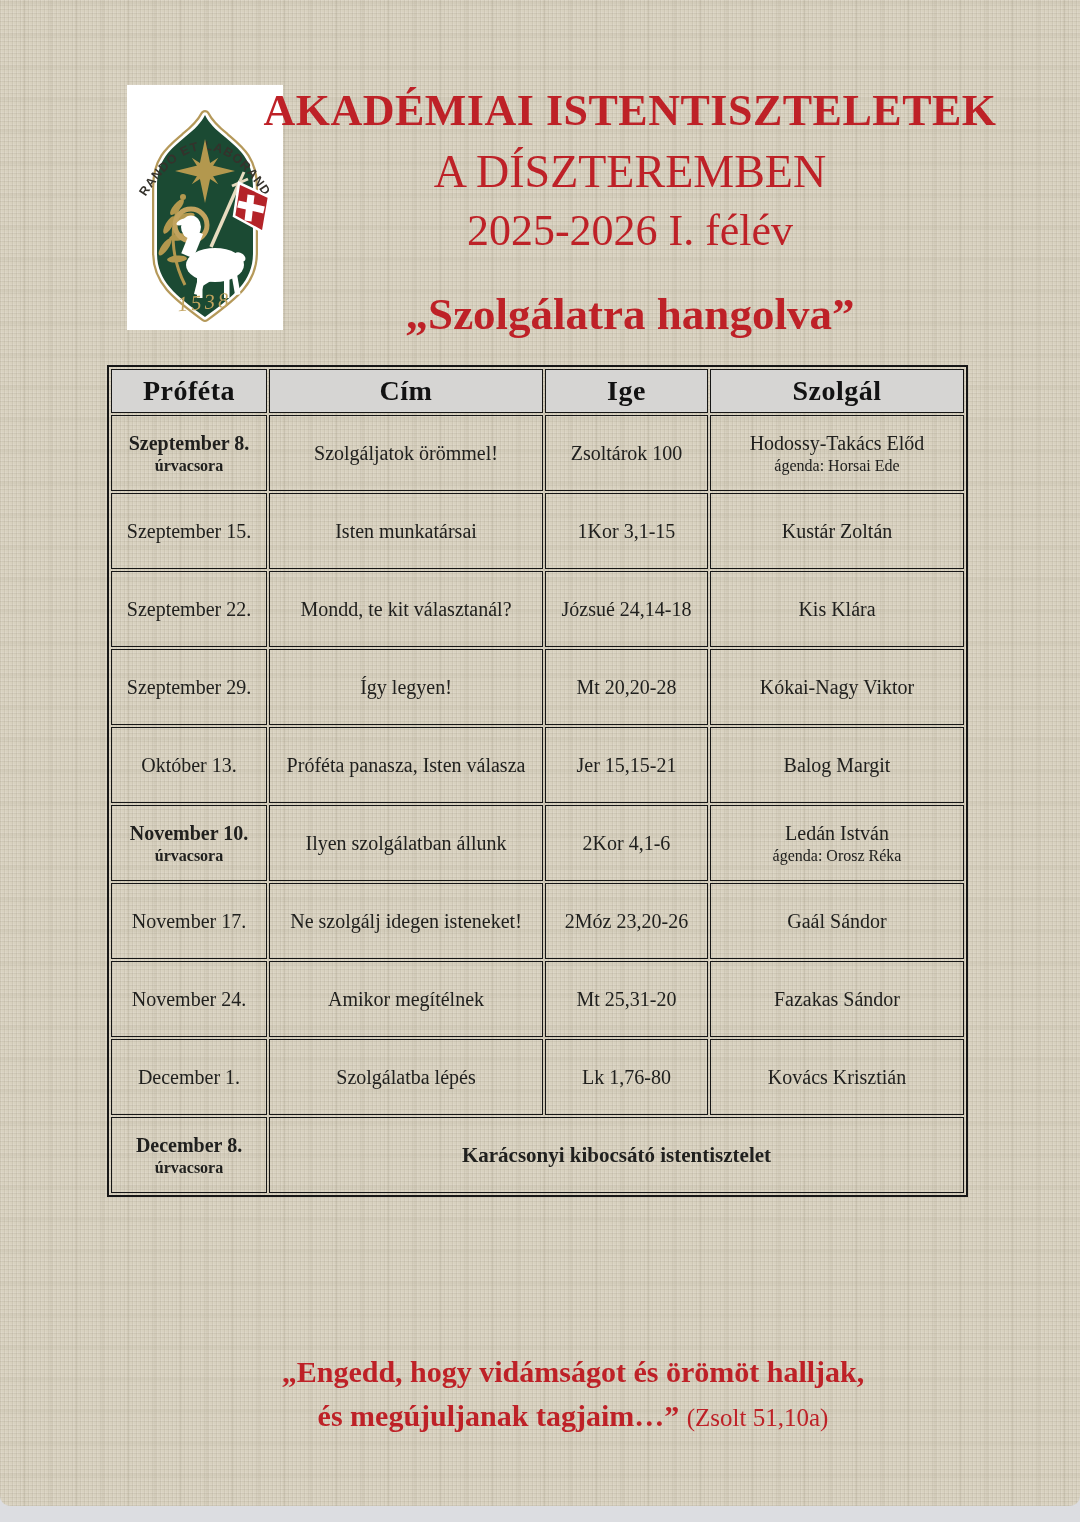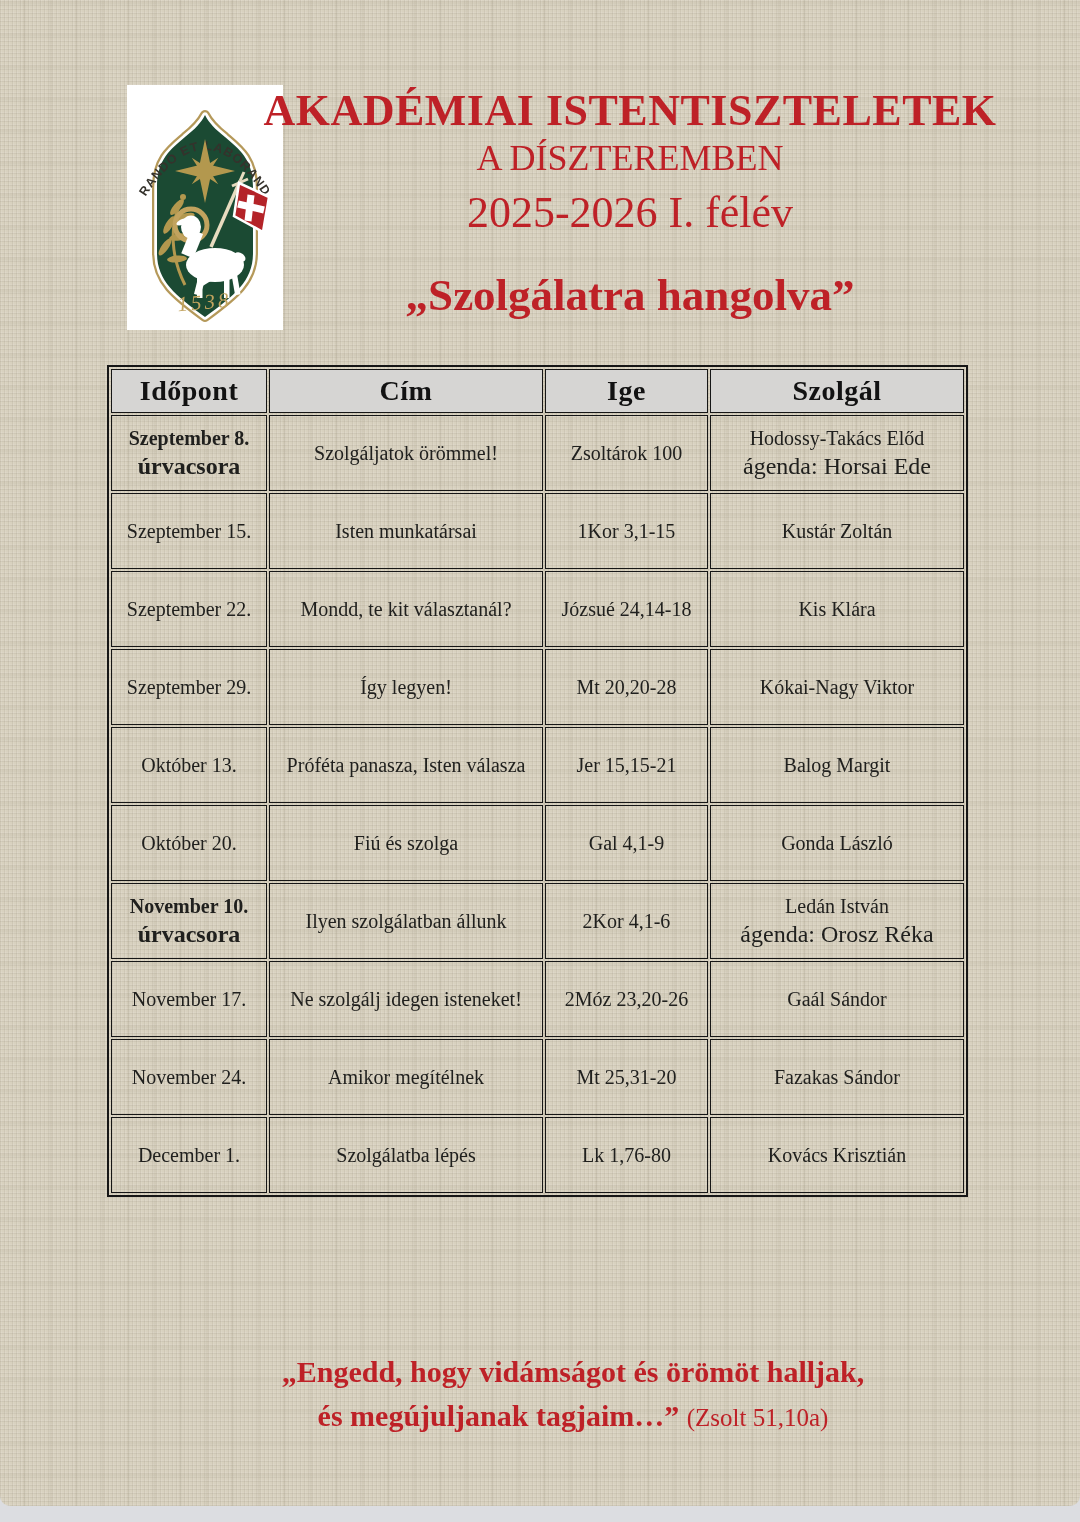--- a/index.html
+++ b/index.html
@@ -26,21 +26,21 @@
     position:absolute;left:127px;top:85px;width:156px;height:245px;
     background:#ffffff;
   }
   .logo-box svg{display:block;width:156px;height:245px;}
   
   .header-block{
     position:absolute;left:180px;top:88px;width:900px;
     text-align:center;color:#be2127;
   }
   .h-title{font-size:44px;font-weight:bold;letter-spacing:.5px;line-height:1.05;}
-  .h-venue{font-size:36px;margin-top:6px;line-height:1.05;}
+  .h-venue{font-size:46px;margin-top:14px;line-height:1.05;}
   .h-sem{font-size:44px;margin-top:12px;line-height:1.05;}
   .h-theme{font-size:45px;font-weight:bold;margin-top:36px;line-height:1.05;}
   
   table.schedule{
     position:absolute;left:107px;top:365px;width:855px;
     border-collapse:separate;border-spacing:2px;
     border:2px solid #161616;
     table-layout:fixed;
   }
   .schedule th{
@@ -53,21 +53,21 @@
   }
   .schedule td{
     border:1.5px solid #161616;
     height:70px;
     text-align:center;vertical-align:middle;
     font-size:20px;color:#20201e;
     padding:2px 6px;
     overflow:hidden;
   }
   .schedule td span{display:block;line-height:1.25;}
-  .note{font-size:24px;}
+  .note{font-size:16px;}
   td.communion{font-weight:bold;}
   td.merged{font-weight:bold;font-size:21px;}
   
   .footer-quote{
     position:absolute;left:0;top:1350px;width:1060px;
     text-align:center;color:#be2127;
     font-weight:bold;font-size:30px;line-height:1.45;margin-left:43px;
   }
   .footer-quote .ref{font-weight:normal;font-size:25px;}
   
@@ -146,21 +146,21 @@
 
   <table class="schedule">
     <colgroup>
         <col style="width:156px">
         <col style="width:274px">
         <col style="width:163px">
         <col style="width:254px">
       </colgroup>
     <thead>
       <tr>
-        <th>Időpont</th>
+        <th>Próféta</th>
         <th>Cím</th>
         <th>Ige</th>
         <th>Szolgál</th>
       </tr>
     </thead>
     <tbody>
       <tr>
         <td class="communion">
             <span>Szeptember 8.</span>
             <span class="note">úrvacsora</span>
@@ -226,34 +226,20 @@
             <span>Próféta panasza, Isten válasza</span>
           </td>
         <td>
             <span>Jer 15,15-21</span>
           </td>
         <td>
             <span>Balog Margit</span>
           </td>
       </tr>
       <tr>
-        <td>
-            <span>Október 20.</span>
-          </td>
-        <td>
-            <span>Fiú és szolga</span>
-          </td>
-        <td>
-            <span>Gal 4,1-9</span>
-          </td>
-        <td>
-            <span>Gonda László</span>
-          </td>
-      </tr>
-      <tr>
         <td class="communion">
             <span>November 10.</span>
             <span class="note">úrvacsora</span>
           </td>
         <td>
             <span>Ilyen szolgálatban állunk</span>
           </td>
         <td>
             <span>2Kor 4,1-6</span>
           </td>
@@ -295,20 +281,29 @@
             <span>December 1.</span>
           </td>
         <td>
             <span>Szolgálatba lépés</span>
           </td>
         <td>
             <span>Lk 1,76-80</span>
           </td>
         <td>
             <span>Kovács Krisztián</span>
+          </td>
+      </tr>
+      <tr>
+        <td class="communion">
+            <span>December 8.</span>
+            <span class="note">úrvacsora</span>
+          </td>
+        <td class="merged" colspan="3">
+            <span>Karácsonyi kibocsátó istentisztelet</span>
           </td>
       </tr>
     </tbody>
   </table>
 
   <div class="footer-quote">
     <div>„Engedd, hogy vidámságot és örömöt halljak,</div>
     <div>
       <span>és megújuljanak tagjaim…”</span>
       <span class="ref">(Zsolt 51,10a)</span>

